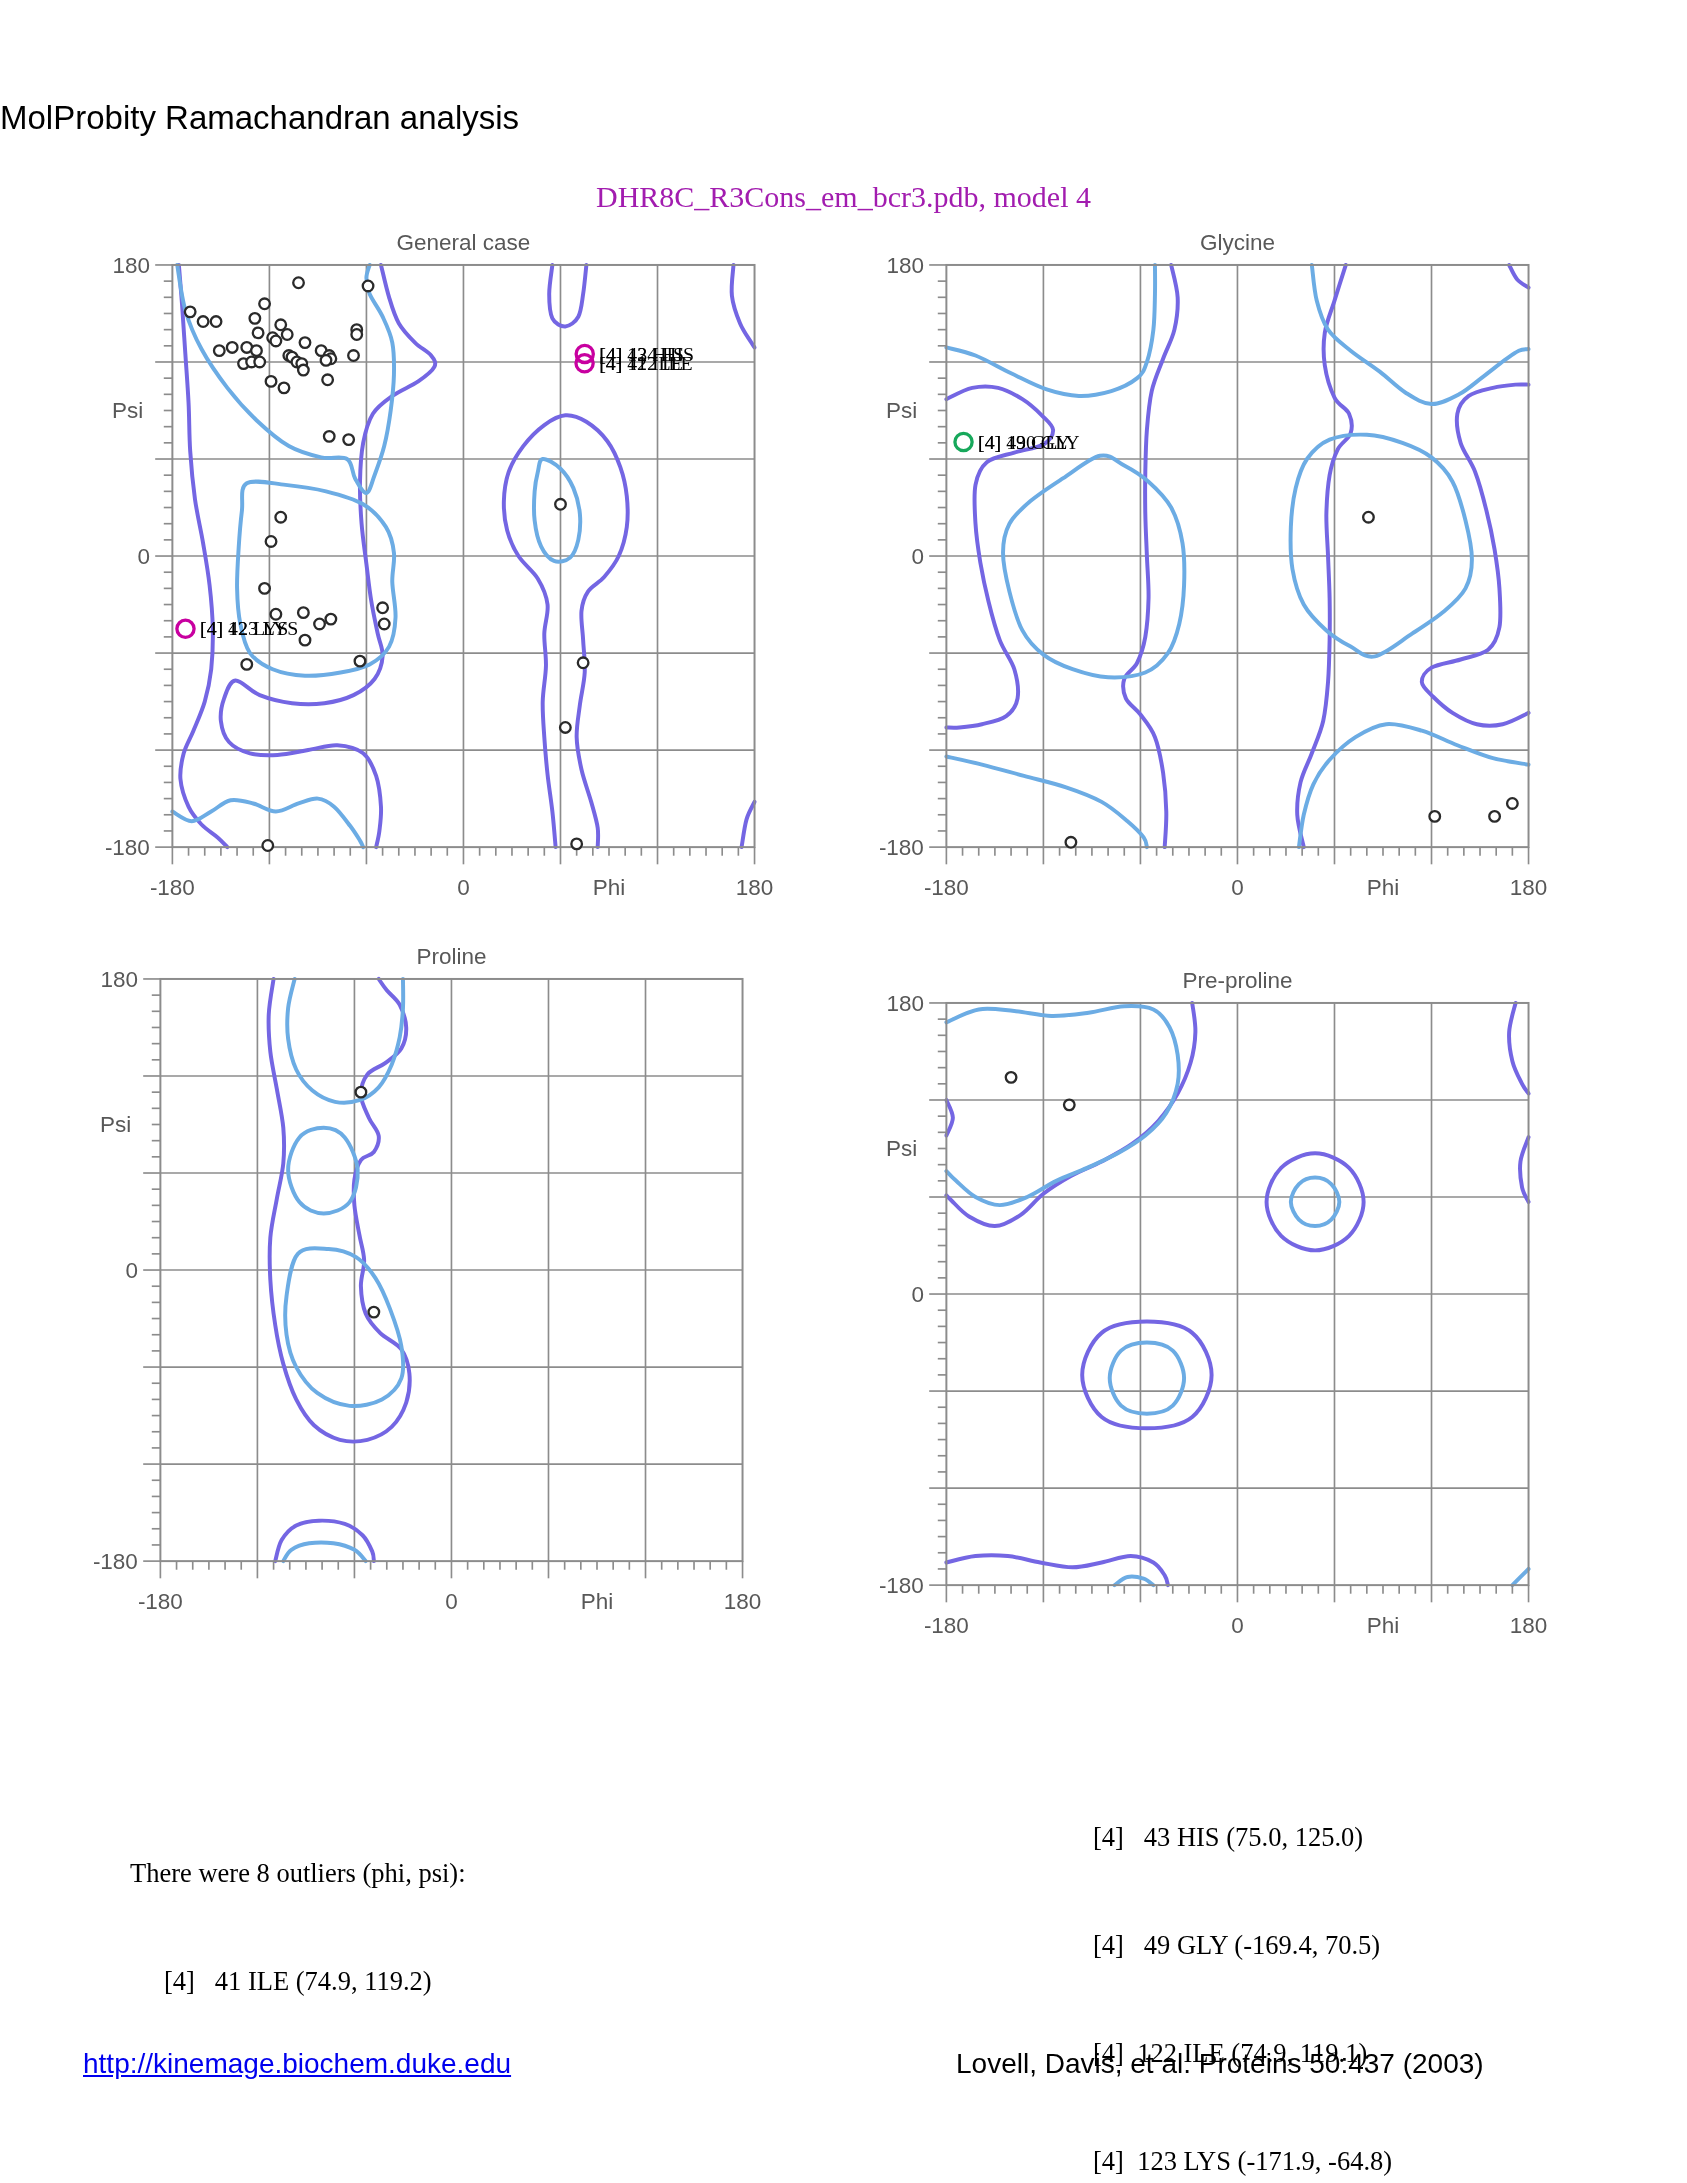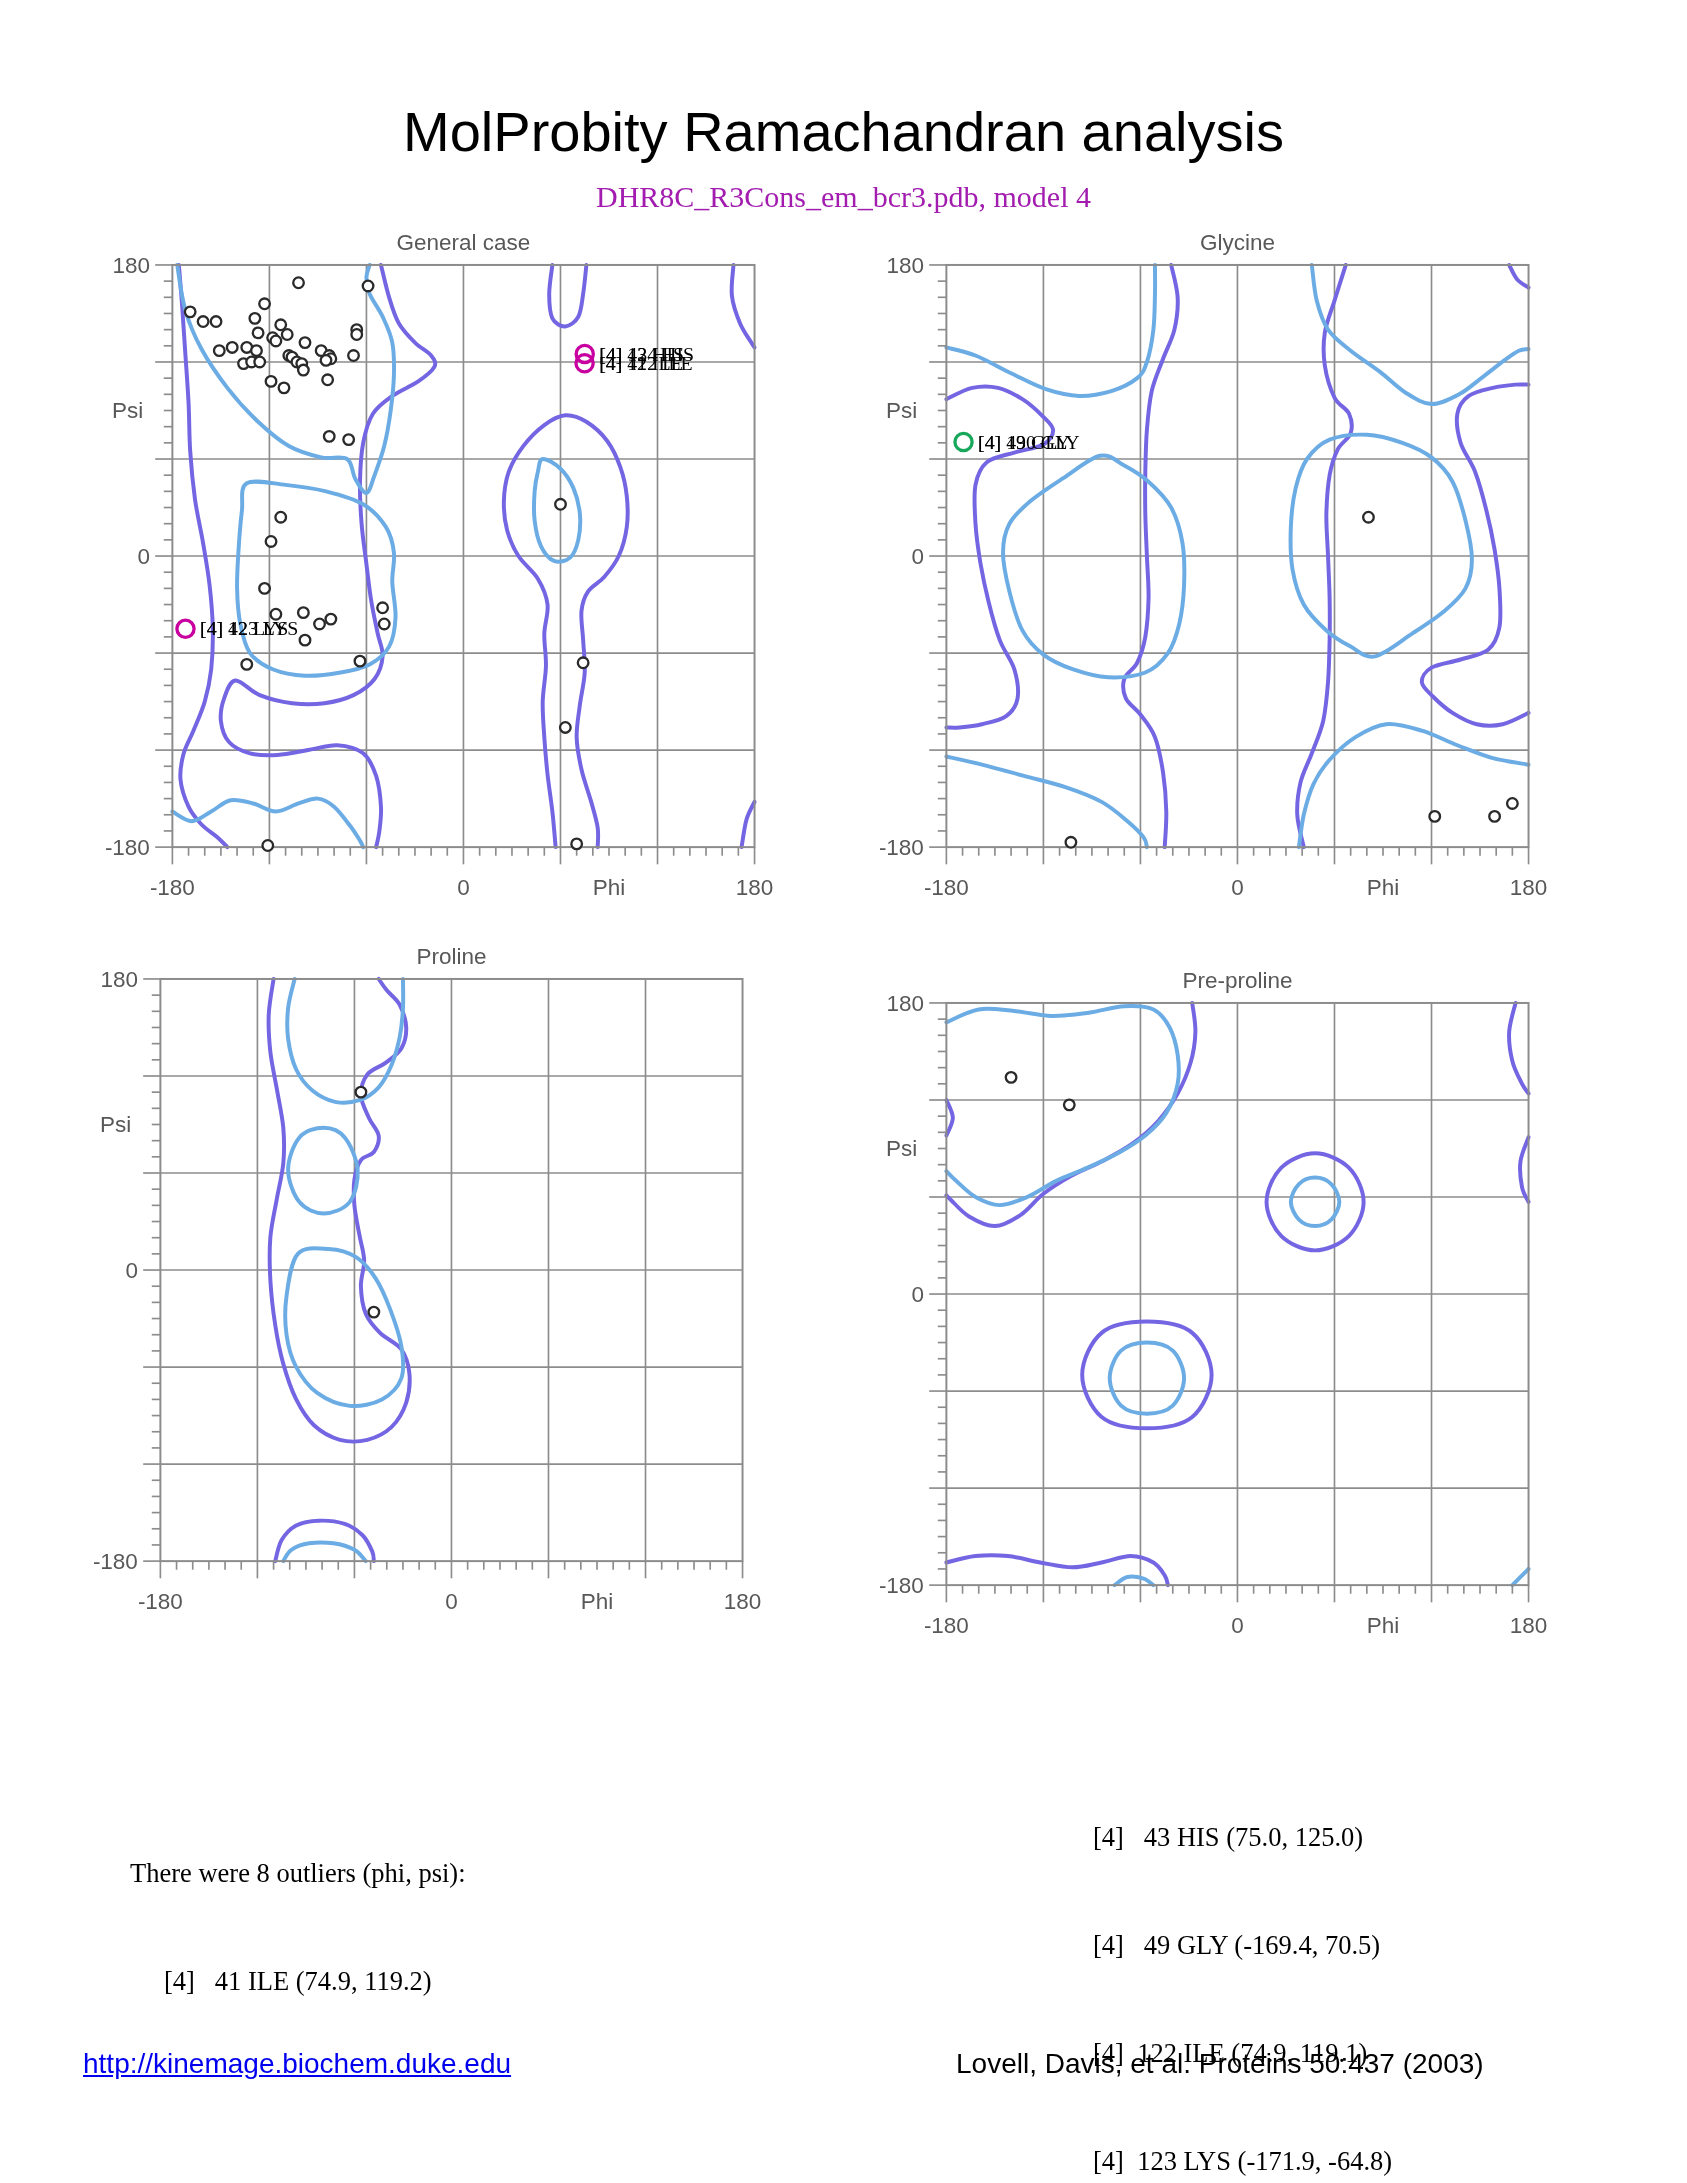--- a/index.html
+++ b/index.html
@@ -1,18 +1,18 @@
 <!DOCTYPE html>
 <html style="font-size:10.6px"><head>
 <meta charset="utf-8">
 <style>
   html,body{margin:0;padding:0;background:#ffffff;}
   body{position:relative;width:1687px;height:2183px;font-family:"Liberation Sans",sans-serif;}
-  .title{position:absolute;top:99px;left:0;width:1687px;text-align:center;
-         font-size:56px;font-weight:400;color:#000;letter-spacing:0px;}
+  .title{position:absolute;top:99px;left:0;width:1687px;
+         font-size:33px;font-weight:400;color:#000;letter-spacing:0px;}
   .subtitle{position:absolute;top:180px;left:0;width:1687px;text-align:center;
             font-family:"Liberation Serif",serif;font-size:30px;color:#a21caf;}
   .plot{position:absolute;width:774px;height:715px;}
   #plot0{left:93px;top:225px;}
   #plot1{left:867px;top:225px;}
   #plot2{left:81px;top:939px;}
   #plot3{left:867px;top:939px;margin-top:24px;}
   .stats{position:absolute;font-family:"Liberation Serif",serif;font-size:26.5px;color:#000;
          line-height:36px;white-space:pre;}
   #statsLeft{left:130px;top:1747px;}

